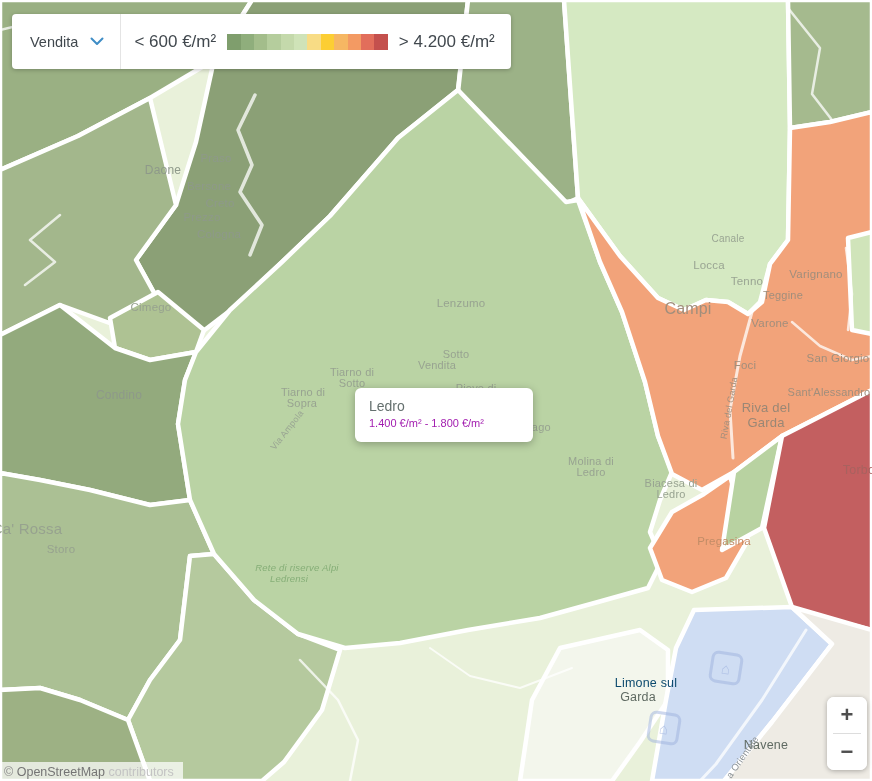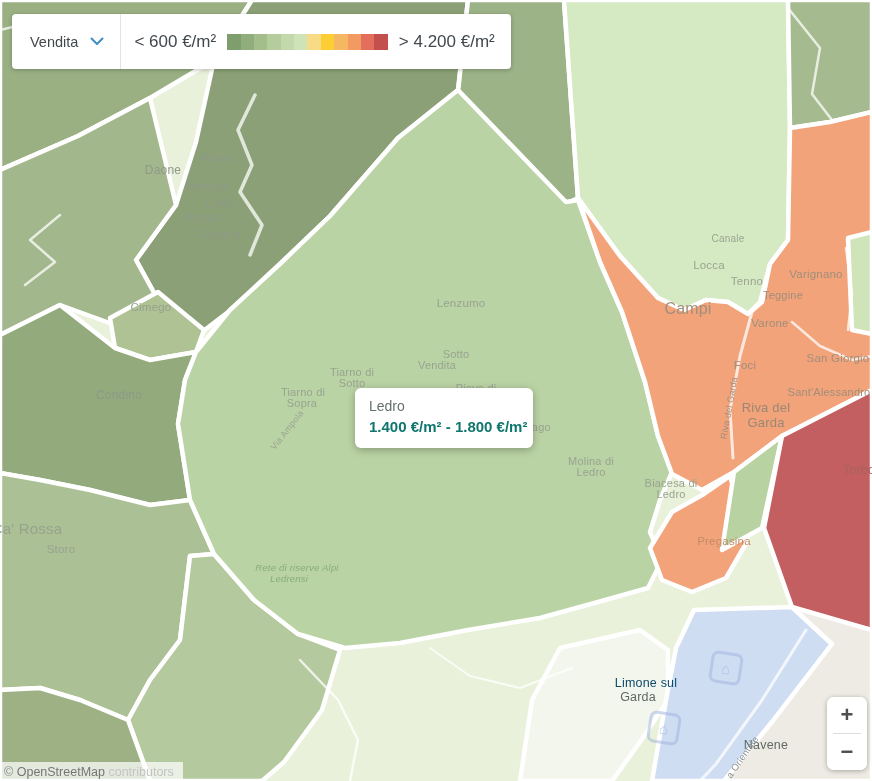--- a/index.html
+++ b/index.html
@@ -21,21 +21,21 @@
        font-size:14.5px;color:#41484e;}
   .vdivider{width:1px;align-self:stretch;background:#e4e4e4;}
   .legend{display:flex;align-items:center;gap:11px;padding:0 16px 0 13px;}
   .legend .lab{font-size:17px;color:#41484e;}
   .scale{display:flex;height:16px;}
   .scale span{width:13.4px;height:16px;display:block;}
   
   .tooltip{position:absolute;left:355px;top:388px;width:164px;background:#fff;border-radius:6px;
        box-shadow:0 2px 8px rgba(0,0,0,.28);z-index:6;padding:8px 0 10px 14px;}
   .tooltip .t1{font-size:14px;color:#65706f;line-height:1.45;}
-  .tooltip .t2{font-size:15px;color:#0f766e;line-height:1.45;font-weight:bold;}
+  .tooltip .t2{font-size:11px;color:#a21caf;line-height:1.45;}
   
   .zoomctl{position:absolute;left:827px;top:697px;width:40px;background:#fff;border-radius:7px;
        box-shadow:0 1px 5px rgba(0,0,0,.3);z-index:10;display:flex;flex-direction:column;overflow:hidden;}
   .zoomctl button{border:none;background:#fff;height:36px;font-size:22px;font-weight:bold;color:#4e4e4e;
        cursor:pointer;line-height:1;font-family:"Liberation Sans",sans-serif;padding:0;}
   .zdiv{height:1px;background:#ddd;margin:0 6px;}
   
   .attribution{position:absolute;left:0;bottom:-7px;z-index:10;background:rgba(255,255,255,.72);
        padding:3px 9px 9px 4px;font-size:12.5px;color:#8a8a8a;}
   .attribution a{color:#757575;text-decoration:none;}

